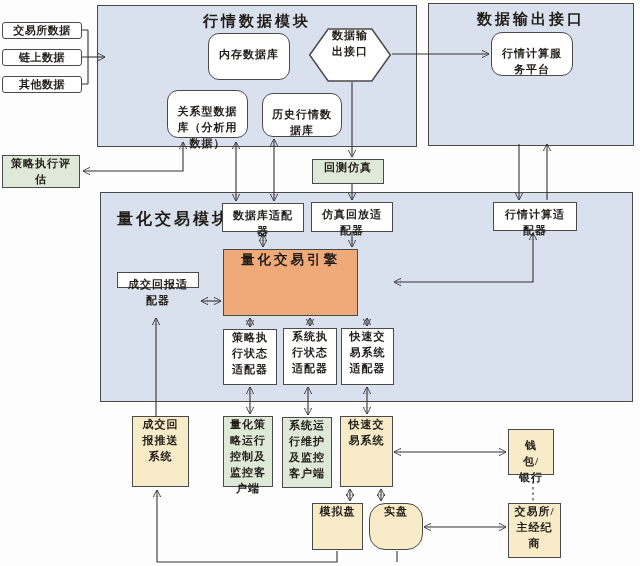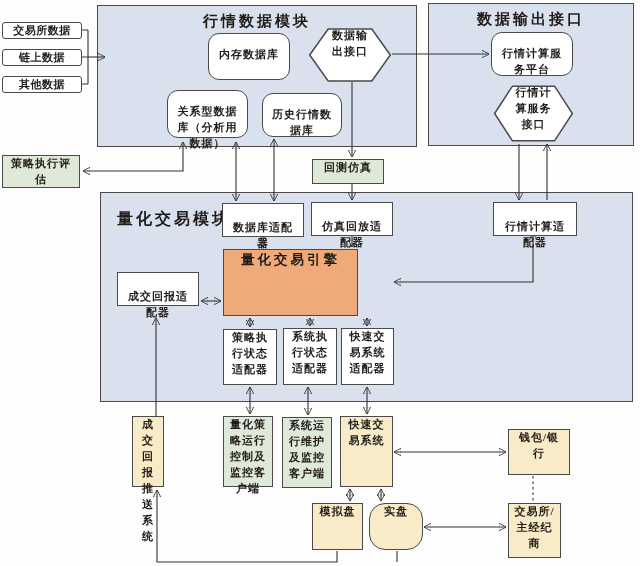--- a/index.html
+++ b/index.html
@@ -12,21 +12,21 @@
 
   .node{position:absolute;box-sizing:border-box;border:1.4px solid var(--node_border,#4a4a4a);
         display:flex;align-items:flex-start;justify-content:center;text-align:center;
         font-weight:bold;font-size:11px;line-height:1.45;letter-spacing:1px;
         color:var(--text,#1f1f1f);z-index:2;background:var(--white_node,#fff);}
   .round{border-radius:11px;}
   .green{background:var(--green_node,#dfe9d8);}
   .yellow{background:var(--yellow_node,#f8ecc8);}
   .orange{background:var(--engine_node,#f0aa7a);}
   .input-box{border-radius:3px;font-size:11px;letter-spacing:0.5px;}
-  .pad7{padding:16px 7px;} .pad6{padding:13px 6px;} .pad5{padding:0 5px;} .pad4{padding:0 4px;}
+  .pad7{padding:4px 7px;} .pad6{padding:13px 6px;} .pad5{padding:0 5px;} .pad4{padding:0 4px;}
   .hex{border:none;background:transparent;}
   .hex svg{position:absolute;inset:0;width:100%;height:100%;}
   .hex polygon{fill:var(--white_node,#fff);stroke:var(--node_border,#4a4a4a);stroke-width:1.5;vector-effect:non-scaling-stroke;}
   .hex .lbl{position:relative;width:40px;}
   .engine-label{font-size:13.5px;letter-spacing:3px;}
 
   #wires{position:absolute;inset:0;width:640px;height:566px;z-index:1;pointer-events:none;}
   #wires path{stroke:var(--arrow,#333);stroke-width:1.1;fill:none;}
   #wires path.dashed{stroke-dasharray:2.5,3;}
 </style>
@@ -103,26 +103,20 @@
   <div class="node round pad6" style="left:167px;top:90px;width:81px;height:48px;">
     <span>关系型数据库（分析用数据）</span>
   </div>
   <div class="node round pad6" style="left:262px;top:93px;width:80px;height:44px;">
     <span>历史行情数据库</span>
   </div>
 
   <div class="node round pad6" style="left:491px;top:32px;width:82px;height:44px;">
     <span>行情计算服务平台</span>
   </div>
-  <div class="node hex" style="left:493px;top:85px;width:81px;height:57px;">
-    <svg viewBox="0 0 100 100" preserveAspectRatio="none">
-        <polygon points="2,50 24,2 76,2 98,50 76,98 24,98"></polygon>
-      </svg>
-    <span class="lbl">行情计算服务接口</span>
-  </div>
 
   <div class="node green" style="left:2px;top:155px;width:78px;height:33px;padding:0 3px;">
     <span>策略执行评估</span>
   </div>
   <div class="node green" style="left:312px;top:159px;width:72px;height:25px;">
     <span>回测仿真</span>
   </div>
 
   <div class="node pad7" style="left:222px;top:203px;width:82px;height:29px;">
     <span>数据库适配器</span>
@@ -142,38 +136,38 @@
   <div class="node pad5" style="left:223px;top:329px;width:54px;height:56px;">
     <span>策略执行状态适配器</span>
   </div>
   <div class="node pad5" style="left:283px;top:328px;width:54px;height:57px;">
     <span>系统执行状态适配器</span>
   </div>
   <div class="node pad5" style="left:341px;top:328px;width:53px;height:57px;">
     <span>快速交易系统适配器</span>
   </div>
 
-  <div class="node yellow pad4" style="left:132px;top:416px;width:32px;height:71px;">
+  <div class="node yellow pad4" style="left:132px;top:416px;width:57px;height:71px;">
     <span>成交回报推送系统</span>
   </div>
   <div class="node green pad4" style="left:223px;top:416px;width:50px;height:71px;">
     <span>量化策略运行控制及监控客户端</span>
   </div>
   <div class="node green pad4" style="left:282px;top:417px;width:50px;height:71px;">
     <span>系统运行维护及监控客户端</span>
   </div>
   <div class="node yellow pad5" style="left:340px;top:416px;width:53px;height:71px;">
     <span>快速交易系统</span>
   </div>
   <div class="node yellow" style="left:312px;top:503px;width:51px;height:47px;">
     <span>模拟盘</span>
   </div>
   <div class="node yellow" style="left:369px;top:503px;width:54px;height:47px;border-radius:16px;">
     <span>实盘</span>
   </div>
-  <div class="node yellow" style="left:508px;top:429px;width:62px;height:46px;padding:0 8px;">
+  <div class="node yellow" style="left:508px;top:429px;width:46px;height:46px;padding:8px 8px;">
     <span>钱包/银行</span>
   </div>
   <div class="node yellow pad5" style="left:508px;top:503px;width:53px;height:55px;">
     <span>交易所/主经纪商</span>
   </div>
 
 </div>
 
 </body></html>

